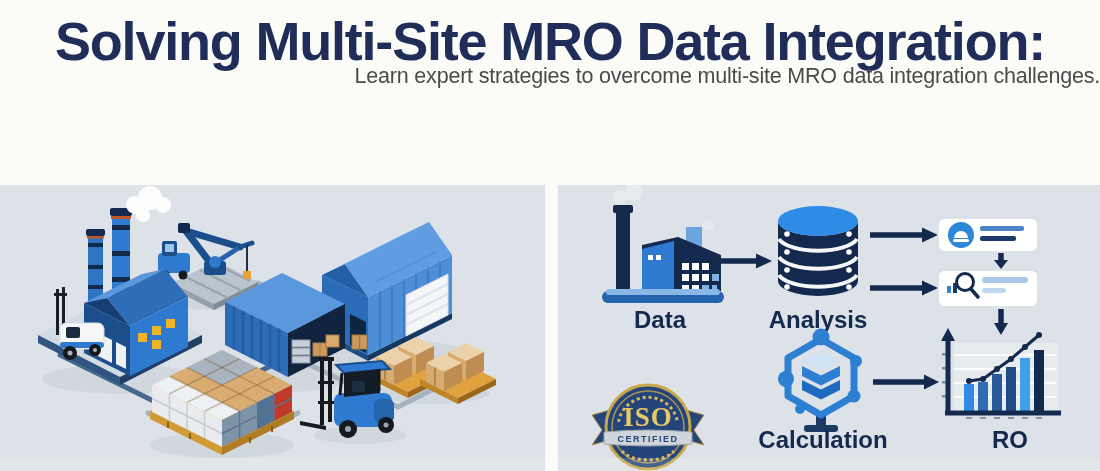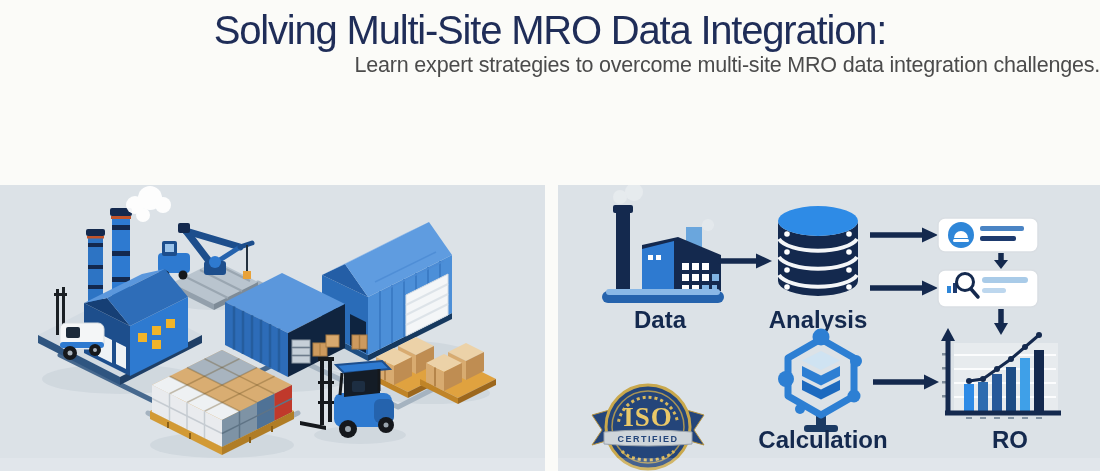--- a/index.html
+++ b/index.html
@@ -4,22 +4,22 @@
 <style>
   html,body{margin:0;padding:0}
   body{
     width:1100px;height:471px;overflow:hidden;
     background:#fbfbf8;
     font-family:"Liberation Sans", sans-serif;
     -webkit-font-smoothing:antialiased;
   }
   .header{height:185px;text-align:center;overflow:hidden}
   .title{
-    color:#1f2d58;font-weight:400;font-size:40px;line-height:46px;
-    letter-spacing:-1.2px;padding-top:7px;
+    color:#1f2d58;font-weight:700;font-size:54px;line-height:46px;
+    letter-spacing:-1.2px;padding-top:18px;
   }
   .subtitle{
     color:#4b4b4b;font-size:21.5px;line-height:25px;
     letter-spacing:-0.2px;
     text-align:right;
   }
   .panels{display:flex;height:286px}
   .panel{background:#dce2e7;height:286px;position:relative}
   .panel-left{width:545px}
   .panel-gap{width:13px;background:#fbfbf8}

